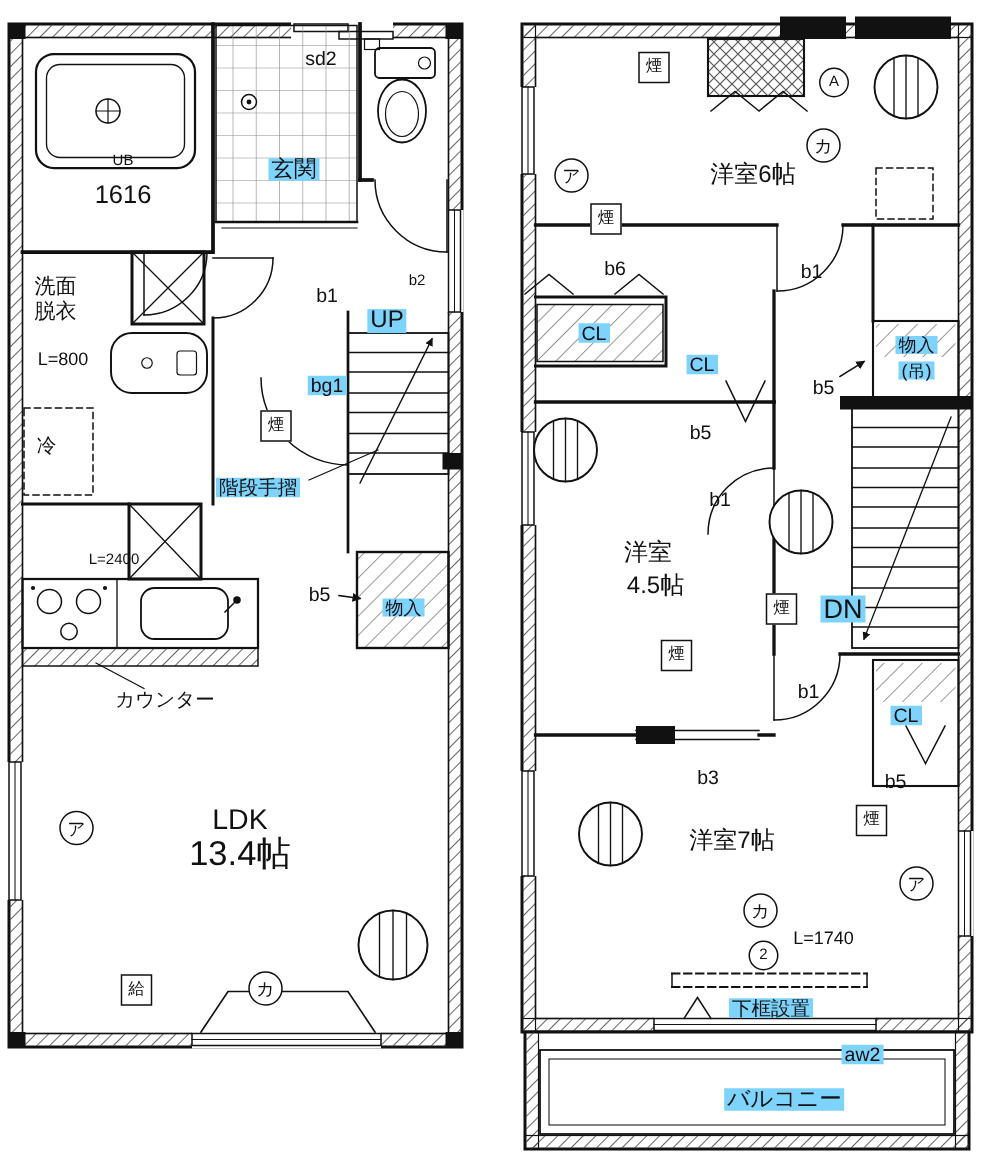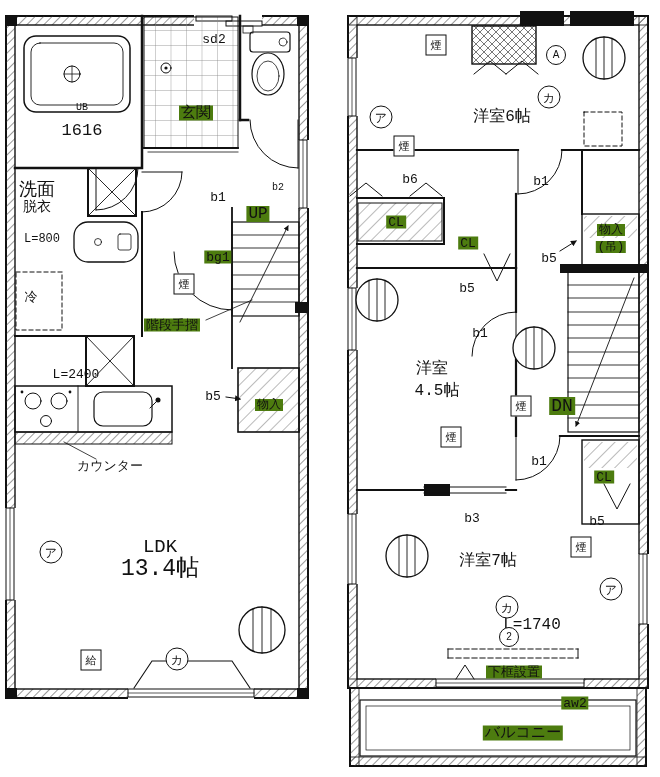--- a/index.html
+++ b/index.html
@@ -1,21 +1,21 @@
 <!DOCTYPE html>
 <html><head>
 <meta charset="utf-8">
 <style>
   html,body{margin:0;padding:0;background:#fff;}
   .page{position:relative;width:660px;height:777px;background:#fff;overflow:hidden;
         font-family:"Liberation Sans","DejaVu Sans",sans-serif;color:#111;}
   .page svg{position:absolute;left:0;top:0;}
   .labels{position:absolute;left:0;top:0;width:660px;height:777px;}
-  .lbl{position:absolute;transform:translate(-50%,-50%);white-space:nowrap;line-height:1;font-family:Liberation Mono, monospace;}
-  .chip{background:#4d7c0f;padding:0 2px;}
+  .lbl{position:absolute;transform:translate(-50%,-50%);white-space:nowrap;line-height:1;}
+  .chip{background:#7dd3fc;padding:0 2px;}
   .boxed{position:absolute;transform:translate(-50%,-50%);width:19px;height:19px;
          border:1.5px solid #111;background:#fff;display:flex;align-items:center;
          justify-content:center;font-size:11px;line-height:1;}
   .circled{position:absolute;transform:translate(-50%,-50%);width:21px;height:21px;
          border:1.5px solid #111;border-radius:50%;background:#fff;display:flex;
          align-items:center;justify-content:center;font-size:12px;line-height:1;}
   .circled.sm{width:18px;height:18px;font-size:10px;}
 </style>
 </head>
 <body>
@@ -278,33 +278,33 @@
       <rect x="360" y="700" width="276" height="56" stroke-width="1.2"></rect>
       <rect x="366" y="706" width="264" height="44" stroke-width="0.7"></rect>
     </g>
   </g>
 </svg>
 
 <div class="labels">
 
   <div class="lbl" style="left:82px;top:108px;font-size:10px">UB</div>
   <div class="lbl" style="left:82px;top:130px;font-size:17px">1616</div>
-  <div class="lbl" style="left:37px;top:190px;font-size:18px">洗面</div>
+  <div class="lbl" style="left:37px;top:190px;font-size:14px">洗面</div>
   <div class="lbl" style="left:37px;top:207px;font-size:14px">脱衣</div>
   <div class="lbl" style="left:42px;top:239px;font-size:12px">L=800</div>
   <div class="lbl" style="left:31px;top:297px;font-size:13px">冷</div>
   <div class="lbl chip" style="left:196px;top:113px;font-size:15px">玄関</div>
   <div class="lbl" style="left:214px;top:39px;font-size:13px">sd2</div>
   <div class="lbl" style="left:218px;top:197px;font-size:13px">b1</div>
   <div class="lbl" style="left:278px;top:188px;font-size:10px">b2</div>
   <div class="lbl chip" style="left:218px;top:257px;font-size:13px">bg1</div>
   <div class="lbl chip" style="left:258px;top:214px;font-size:16px">UP</div>
   <div class="boxed" style="left:184px;top:284px">煙</div>
   <div class="lbl chip" style="left:172px;top:325px;font-size:13px">階段手摺</div>
-  <div class="lbl" style="left:76px;top:374px;font-size:13px">L=2400</div>
+  <div class="lbl" style="left:76px;top:374px;font-size:10px">L=2400</div>
   <div class="lbl" style="left:110px;top:466px;font-size:13px">カウンター</div>
   <div class="lbl" style="left:213px;top:396px;font-size:13px">b5</div>
   <div class="lbl chip" style="left:269px;top:405px;font-size:12px">物入</div>
   <div class="lbl" style="left:160px;top:547px;font-size:19px">LDK</div>
   <div class="lbl" style="left:160px;top:569px;font-size:23px">13.4帖</div>
   <div class="circled" style="left:51px;top:552px">ア</div>
   <div class="boxed" style="left:91px;top:660px">給</div>
   <div class="circled" style="left:177px;top:659px">カ</div>
 
   <div class="boxed" style="left:436px;top:45px">煙</div>
@@ -328,20 +328,20 @@
   <div class="lbl chip" style="left:562px;top:406px;font-size:18px">DN</div>
   <div class="boxed" style="left:451px;top:437px">煙</div>
   <div class="lbl" style="left:539px;top:461px;font-size:13px">b1</div>
   <div class="lbl chip" style="left:604px;top:477px;font-size:13px">CL</div>
   <div class="lbl" style="left:597px;top:521px;font-size:13px">b5</div>
   <div class="lbl" style="left:472px;top:518px;font-size:13px">b3</div>
   <div class="lbl" style="left:488px;top:561px;font-size:16px">洋室7帖</div>
   <div class="boxed" style="left:581px;top:547px">煙</div>
   <div class="circled" style="left:611px;top:589px">ア</div>
   <div class="circled" style="left:507px;top:607px">カ</div>
-  <div class="lbl" style="left:532px;top:625px;font-size:16px">L=1740</div>
+  <div class="lbl" style="left:549px;top:625px;font-size:12px">L=1740</div>
   <div class="circled sm" style="left:509px;top:637px">2</div>
   <div class="lbl chip" style="left:514px;top:672px;font-size:13px">下框設置</div>
   <div class="lbl chip" style="left:575px;top:703px;font-size:13px">aw2</div>
   <div class="lbl chip" style="left:523px;top:733px;font-size:15px">バルコニー</div>
 </div>
 
 </div>
 
 </body></html>

